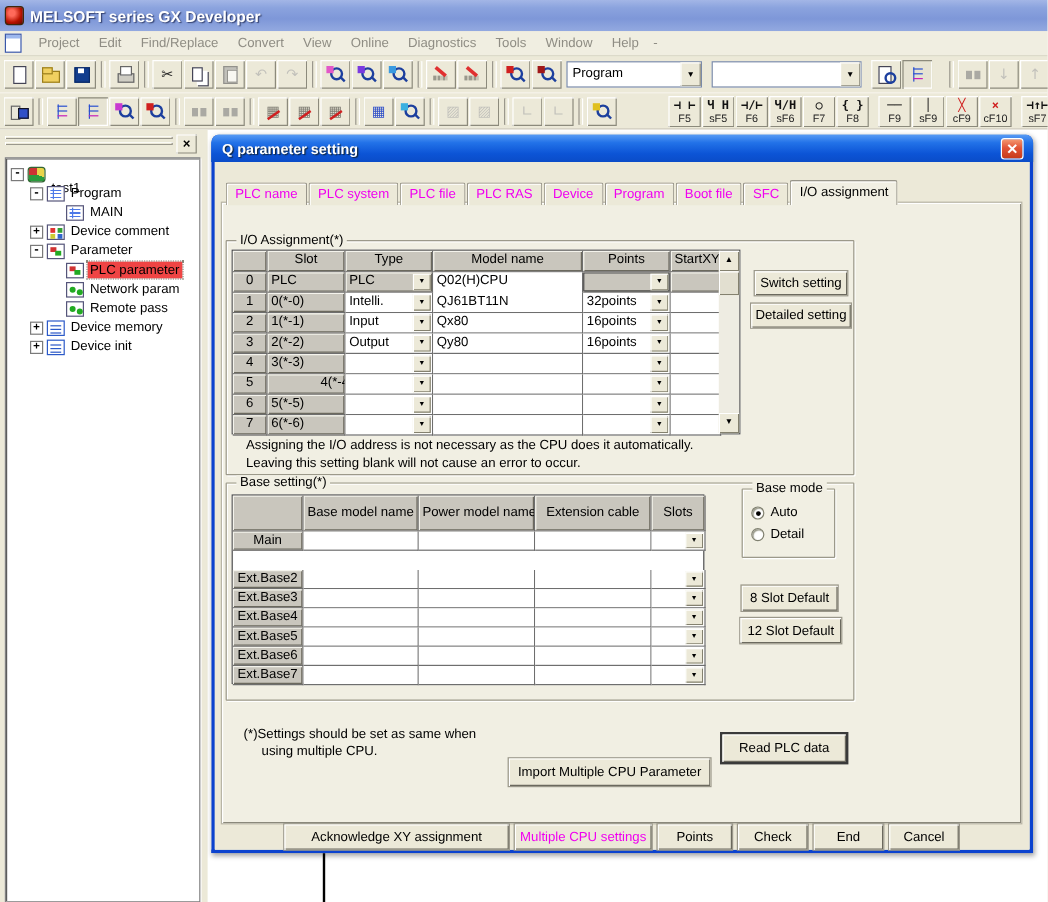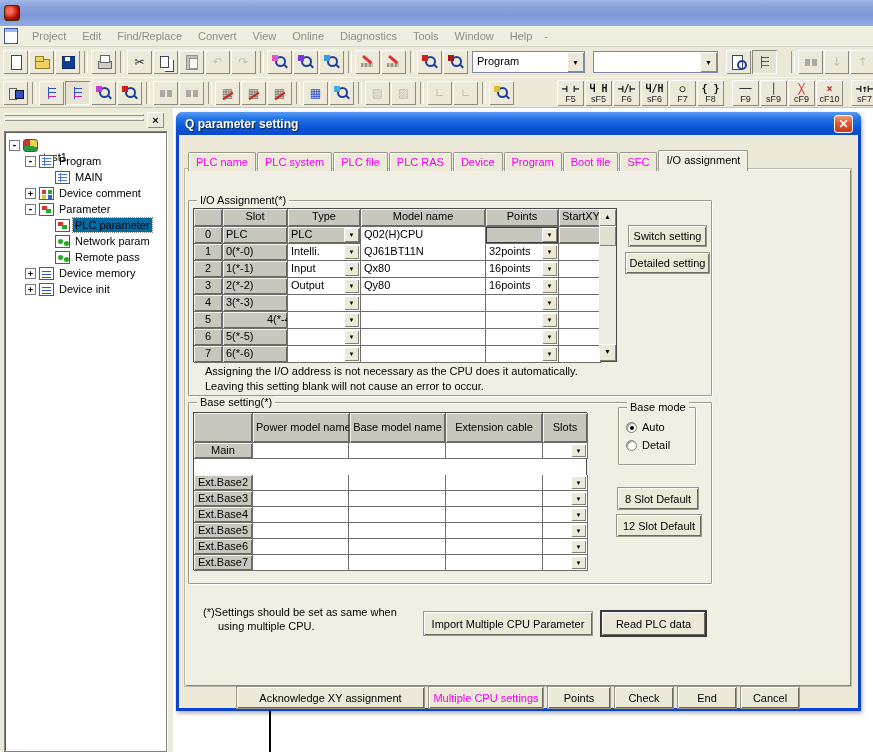--- a/index.html
+++ b/index.html
@@ -95,21 +95,21 @@
     background:repeating-linear-gradient(180deg,#4d79e8 0 1px,transparent 1px 3px)}
   .ti-ladder::after{content:"";position:absolute;left:4px;top:1px;bottom:1px;width:1px;background:#4d79e8}
   .ti-comment::before{content:"";position:absolute;width:4px;height:4px;left:2px;top:2px;background:#e03333;
     box-shadow:6px 0 0 #33a033,6px 5px 0 #3366cc,0 5px 0 #cccc33}
   .ti-param::before{content:"";position:absolute;left:2px;top:2px;width:5px;height:4px;background:#d03333}
   .ti-param::after{content:"";position:absolute;right:2px;bottom:2px;width:5px;height:4px;background:#22aa22}
   .ti-net::before{content:"";position:absolute;left:2px;top:3px;width:5px;height:5px;border-radius:50%;background:#22aa22;box-shadow:6px 2px 0 #22aa22}
   .ti-mem{border-color:#2b59c8}
   .ti-mem::before{content:"";position:absolute;left:2px;right:2px;top:3px;height:1px;background:#2b59c8;box-shadow:0 3px 0 #2b59c8,0 6px 0 #2b59c8}
   .tree-lbl{position:absolute;white-space:nowrap;font-size:11px;color:#000;line-height:14px;padding:0 2px}
-  .tree-item.sel .tree-lbl{background:#0369a1;outline:1px dotted #8a887c}
+  .tree-item.sel .tree-lbl{background:#ef4444;outline:1px dotted #8a887c}
 
   
   #dialog{position:absolute;left:176px;top:112px;width:685px;height:599px;
     border:3px solid #0b42cf;border-top:0;border-radius:7px 7px 0 0;background:#ece9d8;box-shadow:1px 2px 4px rgba(0,0,0,.35)}
   #dlg-title{position:absolute;left:-3px;right:-3px;top:0;height:23px;border-radius:7px 7px 0 0;
     background:linear-gradient(180deg,#5a9cf5 0%,#2272e8 30%,#0c54d6 70%,#0a4cc8 100%);
     display:flex;align-items:center;padding-left:9px}
   #dlg-title .t{color:#fff;font-weight:bold;font-size:12px;text-shadow:1px 1px 1px #123}
   #dlg-close{position:absolute;right:5px;top:3px;width:19px;height:18px;border:1px solid #fff;border-radius:3px;
     background:linear-gradient(180deg,#f59a72 0%,#e25436 45%,#c63a1a 100%);
@@ -154,20 +154,21 @@
   .rad.on::after{content:"";position:absolute;left:3px;top:3px;width:4px;height:4px;border-radius:50%;background:#000}
   #bottom-btns{position:absolute;left:58px;top:552px;height:21px;display:flex;gap:5px;z-index:2}
 </style>
 </head>
 <body>
 
 <div id="app">
 
   <div id="titlebar">
     <div id="app-icon"></div>
+    <span id="win-title">MELSOFT series GX Developer</span>
   </div>
 
   <div id="menubar">
     <div id="mdi-doc-icon"></div>
     <span id="menu-items" style="display:flex">
         <span class="menu-item">Project</span>
         <span class="menu-item">Edit</span>
         <span class="menu-item">Find/Replace</span>
         <span class="menu-item">Convert</span>
         <span class="menu-item">View</span>
@@ -576,22 +577,22 @@
         <button class="btn" style="position:absolute;left:441px;top:84px;width:83px;height:20px">Detailed setting</button>
         <div class="note" style="left:20px;top:211px">Leaving this setting blank will not cause an error to occur.</div>
         <div class="note" style="left:20px;top:196px">Assigning the I/O address is not necessary as the CPU does it automatically.</div>
 
         <div class="groupbox" style="left:3px;top:233px;width:524px;height:182px">
           <span class="grouplbl">Base setting(*)</span>
         </div>
         <div id="base-table" class="grid" style="left:8px;top:243px;width:394px;height:158px">
             <div class="grow" style="top: 0px;">
               <div class="gc hdr" style="width: 59px; height: 30px; line-height: 26px;"></div>
+              <div class="gc hdr" style="width: 96px; height: 30px; line-height: 26px;">Base model name</div>
               <div class="gc hdr" style="width: 97px; height: 30px; line-height: 26px;">Power model name</div>
-              <div class="gc hdr" style="width: 96px; height: 30px; line-height: 26px;">Base model name</div>
               <div class="gc hdr" style="width: 97px; height: 30px; line-height: 26px;">Extension cable</div>
               <div class="gc hdr" style="width: 45px; height: 30px; line-height: 26px;">Slots</div>
             </div>
             <div class="grow" style="top: 30px;">
               <div class="gc gray" style="width: 59px; height: 16px;">Main</div>
               <div class="gc white" style="width: 96px; height: 16px;"></div>
               <div class="gc white" style="width: 97px; height: 16px;"></div>
               <div class="gc white" style="width: 97px; height: 16px;"></div>
               <div class="gc white" style="width: 45px; height: 16px;">
                 <span class="dd">▼</span>
@@ -656,21 +657,21 @@
         <div class="groupbox" style="left:433px;top:238px;width:78px;height:58px">
           <span class="grouplbl">Base mode</span>
         </div>
         <div id="base-mode-options"></div>
 
         <button class="btn" style="position:absolute;left:433px;top:319px;width:80px;height:21px">8 Slot Default</button>
         <button class="btn" style="position:absolute;left:432px;top:346px;width:84px;height:21px">12 Slot Default</button>
 
         <div class="note" style="left:18px;top:437px">(*)Settings should be set as same when</div>
         <div class="note" style="left:33px;top:451px">using multiple CPU.</div>
-        <button class="btn" style="position:absolute;left:239px;top:443px;width:168px;height:23px">Import Multiple CPU Parameter</button>
+        <button class="btn" style="position:absolute;left:239px;top:463px;width:168px;height:23px">Import Multiple CPU Parameter</button>
         <button class="btn deflt" style="position:absolute;left:417px;top:443px;width:103px;height:23px">Read PLC data</button>
       <div class="radio-row" style="left: 441px; top: 252px;">
             <span class="rad on"></span>
             <span>Auto</span>
           </div>
           <div class="radio-row" style="left: 441px; top: 270px;">
             <span class="rad"></span>
             <span>Detail</span>
           </div>
         </div>

